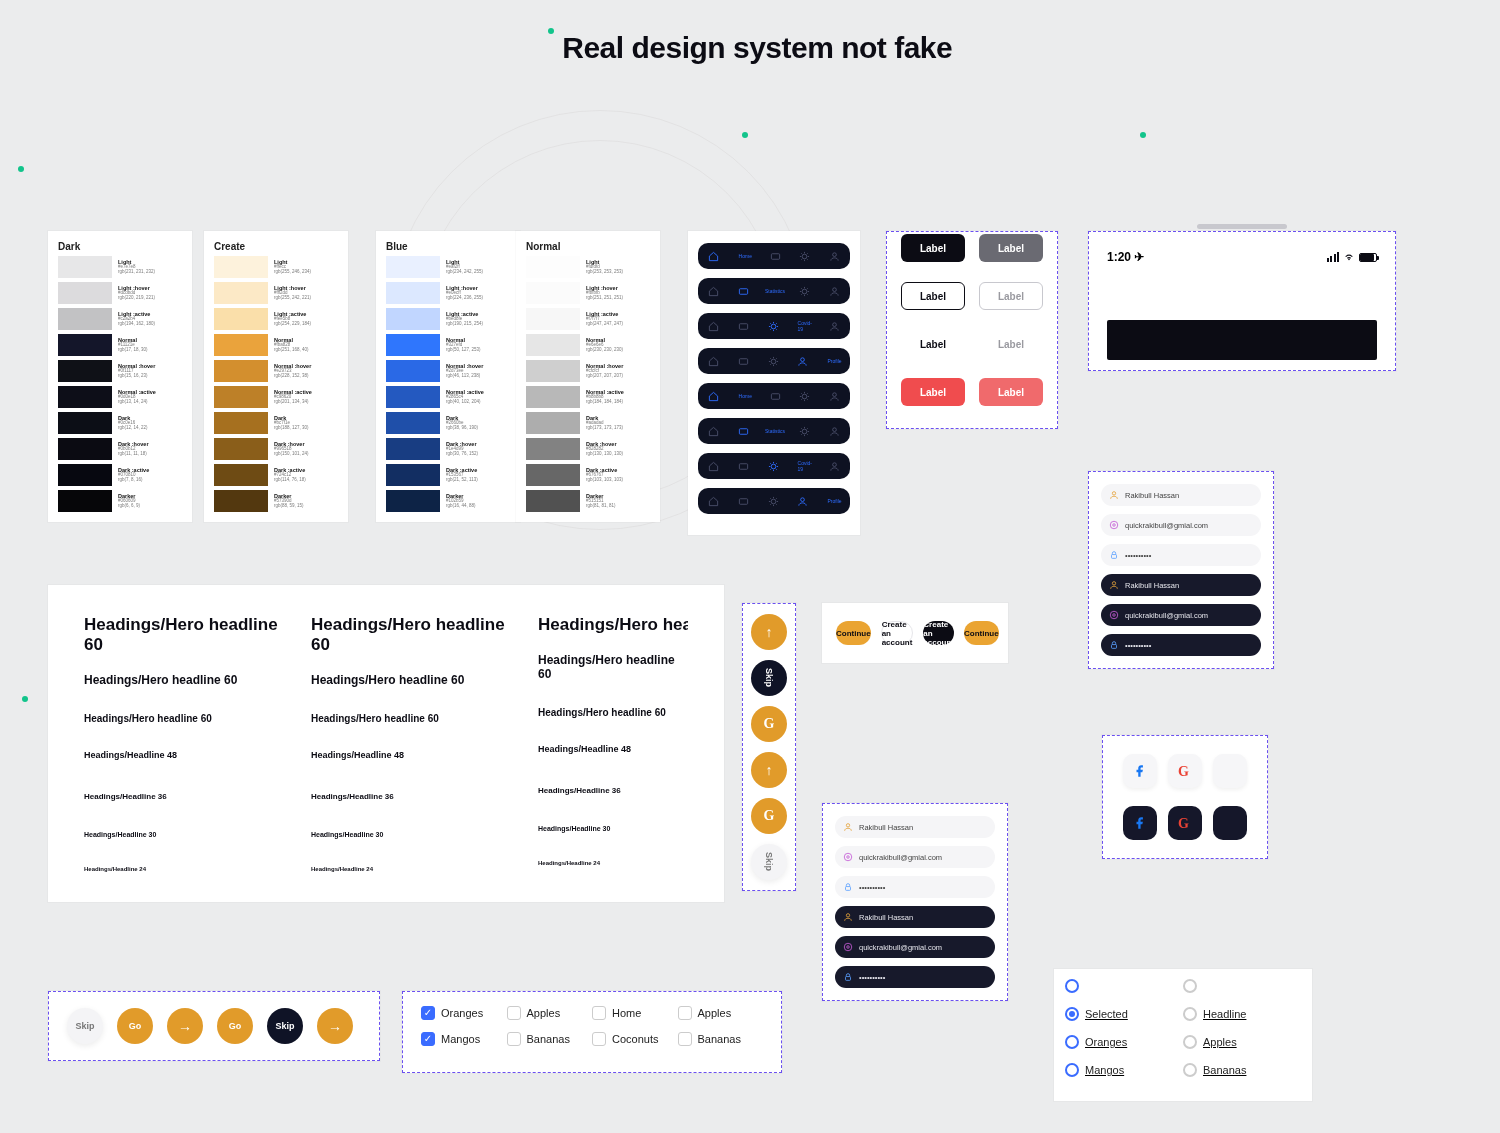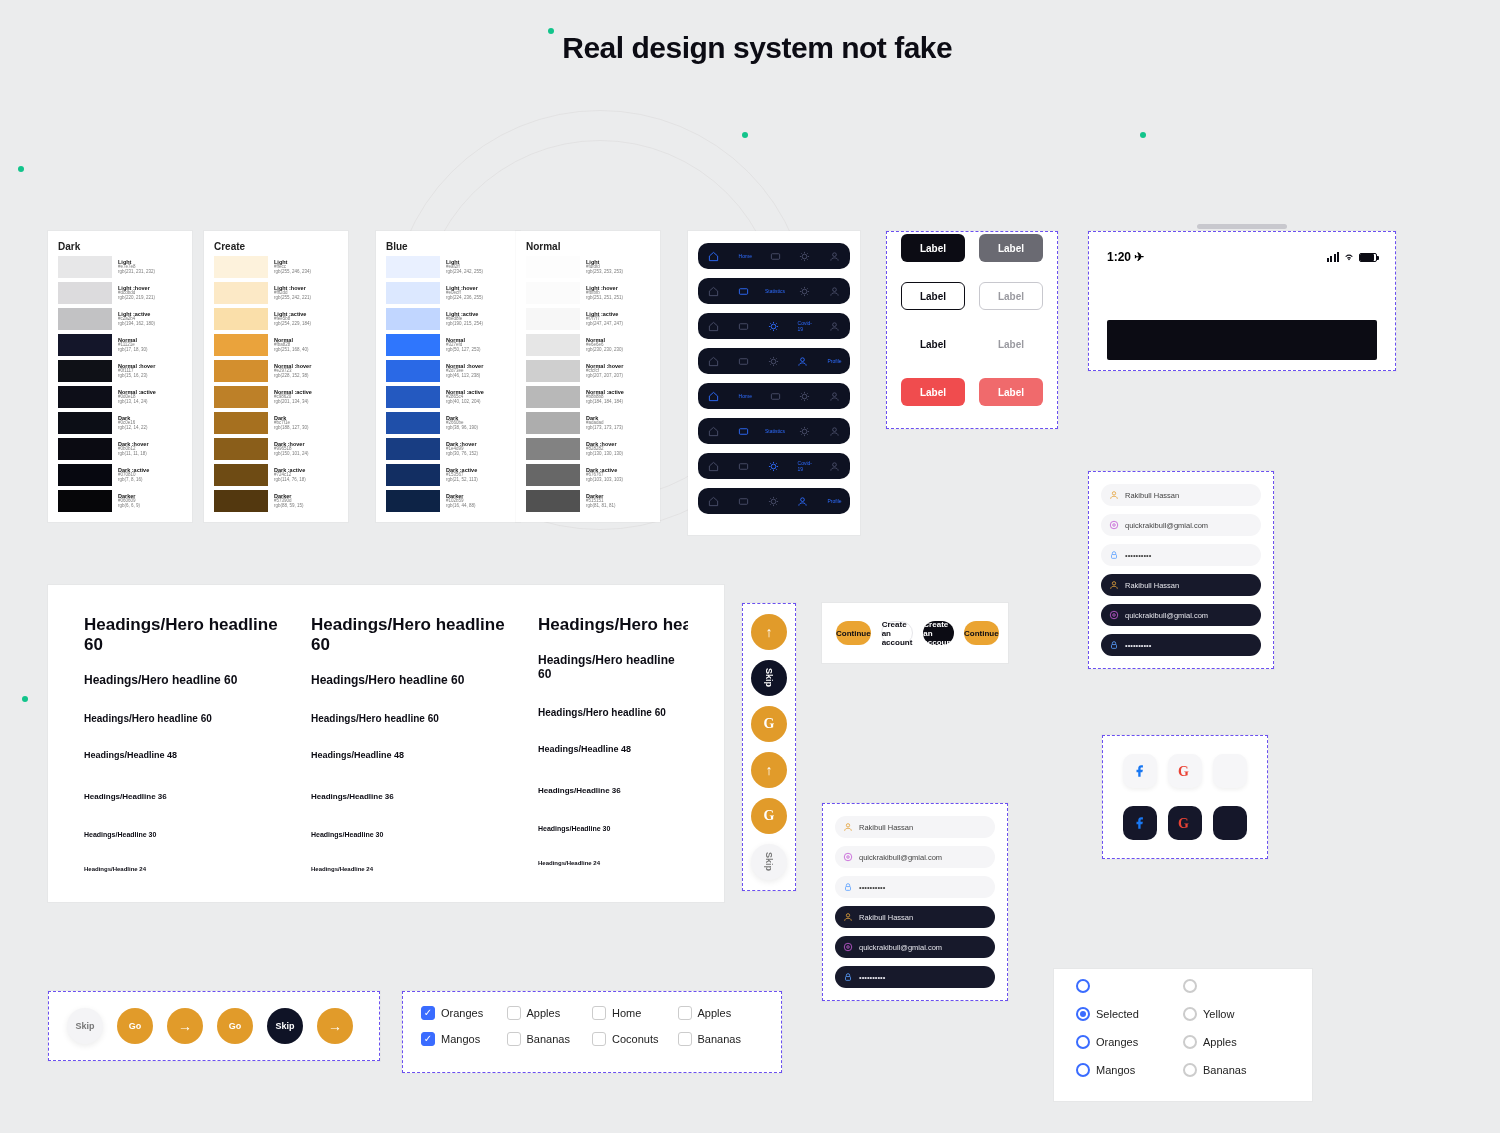--- a/index.html
+++ b/index.html
@@ -129,21 +129,21 @@
   .circh { width:332px; padding:16px 18px; display:flex; gap:14px; align-items:center; }
 
   
   .chk { width:380px; padding:14px 18px; display:flex; flex-wrap:wrap; }
   .chkitem { width:25%; display:flex; align-items:center; gap:6px; font-size:11px; margin-bottom:12px; color:#222; }
   .cbox { width:14px; height:14px; border-radius:3px; border:1.5px solid #ccc; display:flex; align-items:center; justify-content:center; }
   .cbox.on { background:#3a6cff; border-color:#3a6cff; }
   .cbox.on::after { content:"✓"; color:#fff; font-size:10px; line-height:1; }
 
   
-  .rad { width:258px; padding:10px 22px; display:flex; flex-wrap:wrap; }
+  .rad { width:258px; padding:10px 11px; display:flex; flex-wrap:wrap;text-decoration:underline; }
   .raditem { width:50%; display:flex; align-items:center; gap:6px; font-size:11px; margin-bottom:14px; color:#222;}
   .rbox { width:14px; height:14px; border-radius:50%; border:2px solid #ccc; position:relative; }
   .rbox.blue { border-color:#3a6cff; }
   .rbox.blue.fill::after { content:""; position:absolute; inset:2px; background:#3a6cff; border-radius:50%; }
 
   .arrow { color:#fff; font-size:14px; }
   .decor { position:absolute; border:1px solid #d0cfcf; opacity:0.35; border-radius:50%; pointer-events:none; }
 </style>
 </head>
 <body>
@@ -969,21 +969,21 @@
       <div class="raditem">
         <span class="rbox"></span>
         <span></span>
       </div>
       <div class="raditem">
         <span class="rbox blue fill"></span>
         <span>Selected</span>
       </div>
       <div class="raditem">
         <span class="rbox"></span>
-        <span>Yellow</span>
+        <span>Headline</span>
       </div>
       <div class="raditem">
         <span class="rbox blue"></span>
         <span>Oranges</span>
       </div>
       <div class="raditem">
         <span class="rbox"></span>
         <span>Apples</span>
       </div>
       <div class="raditem">

